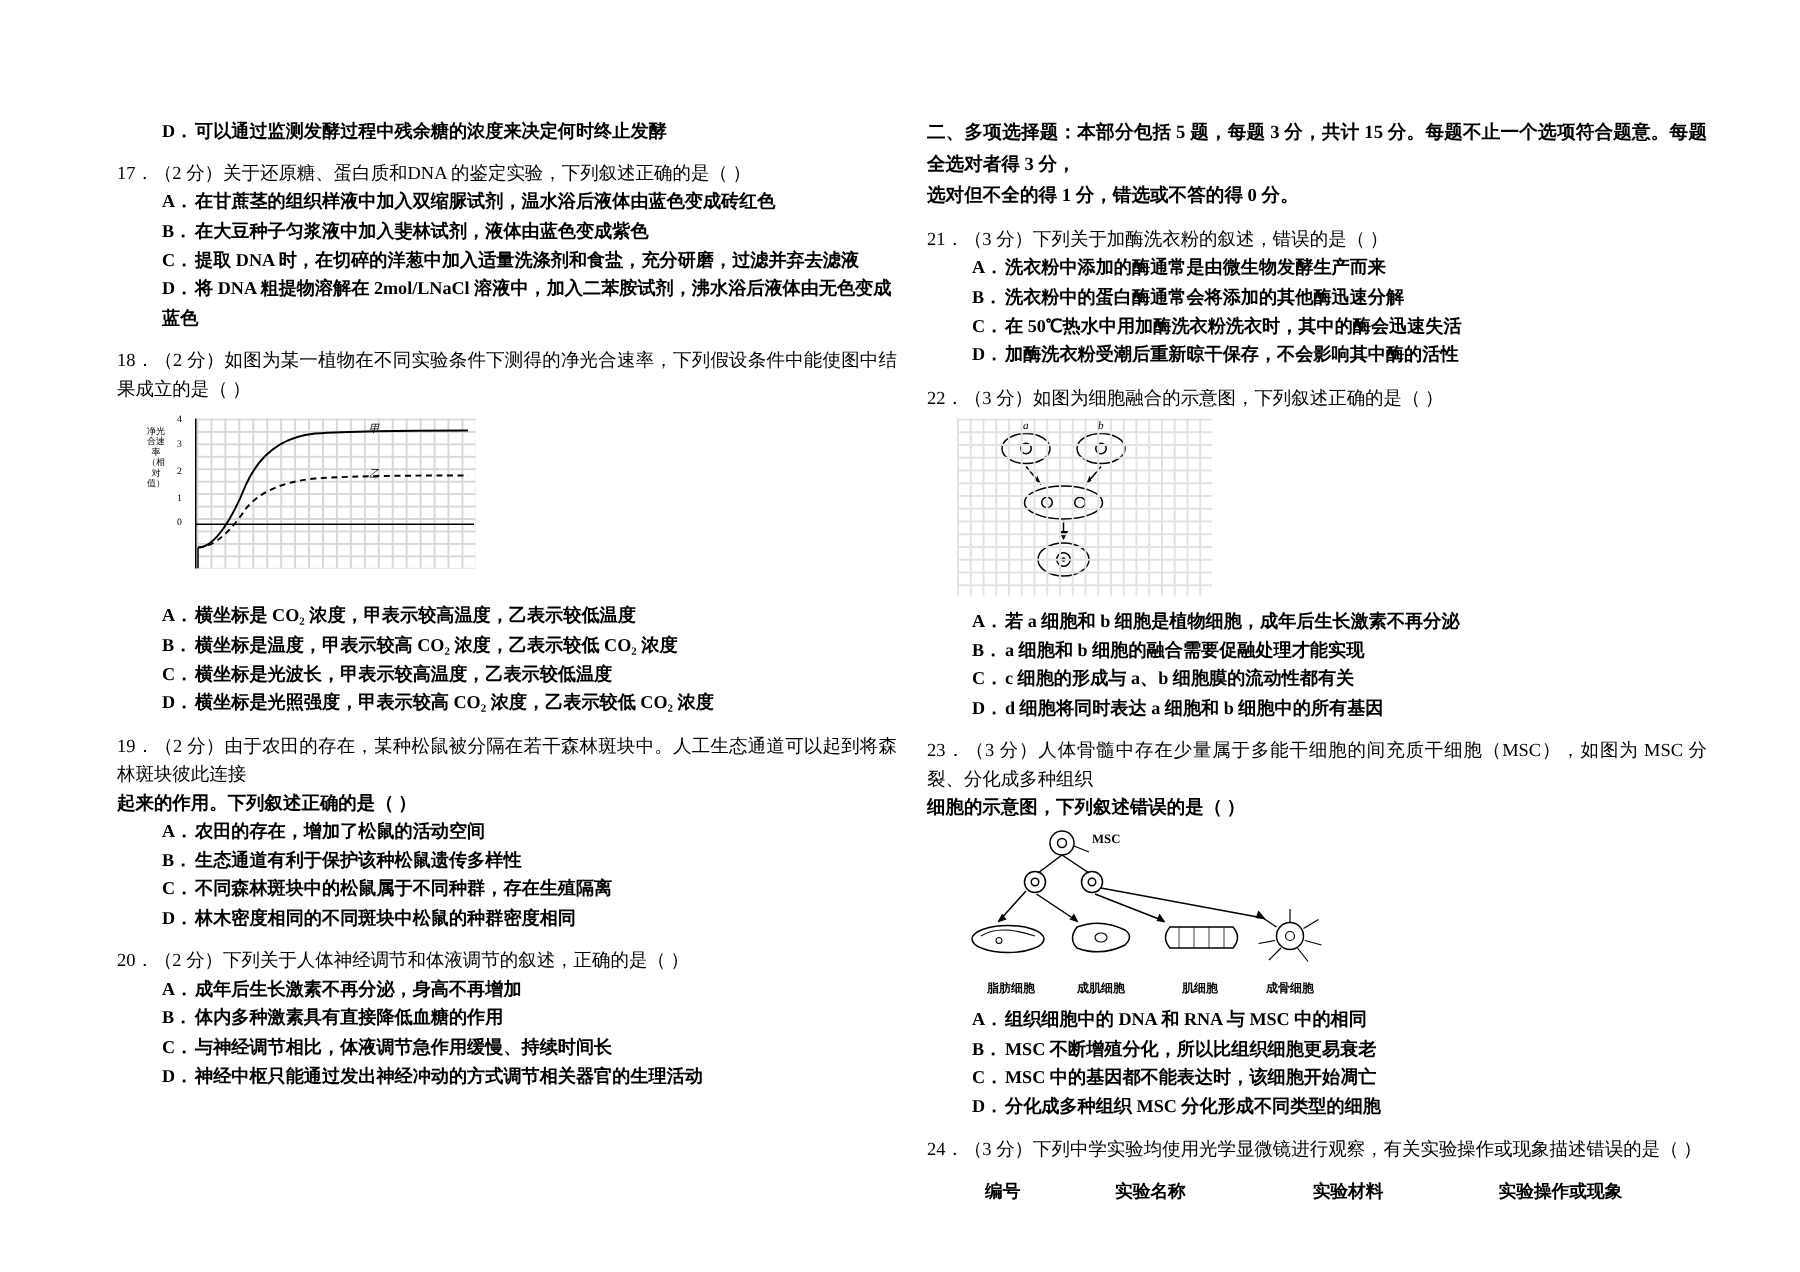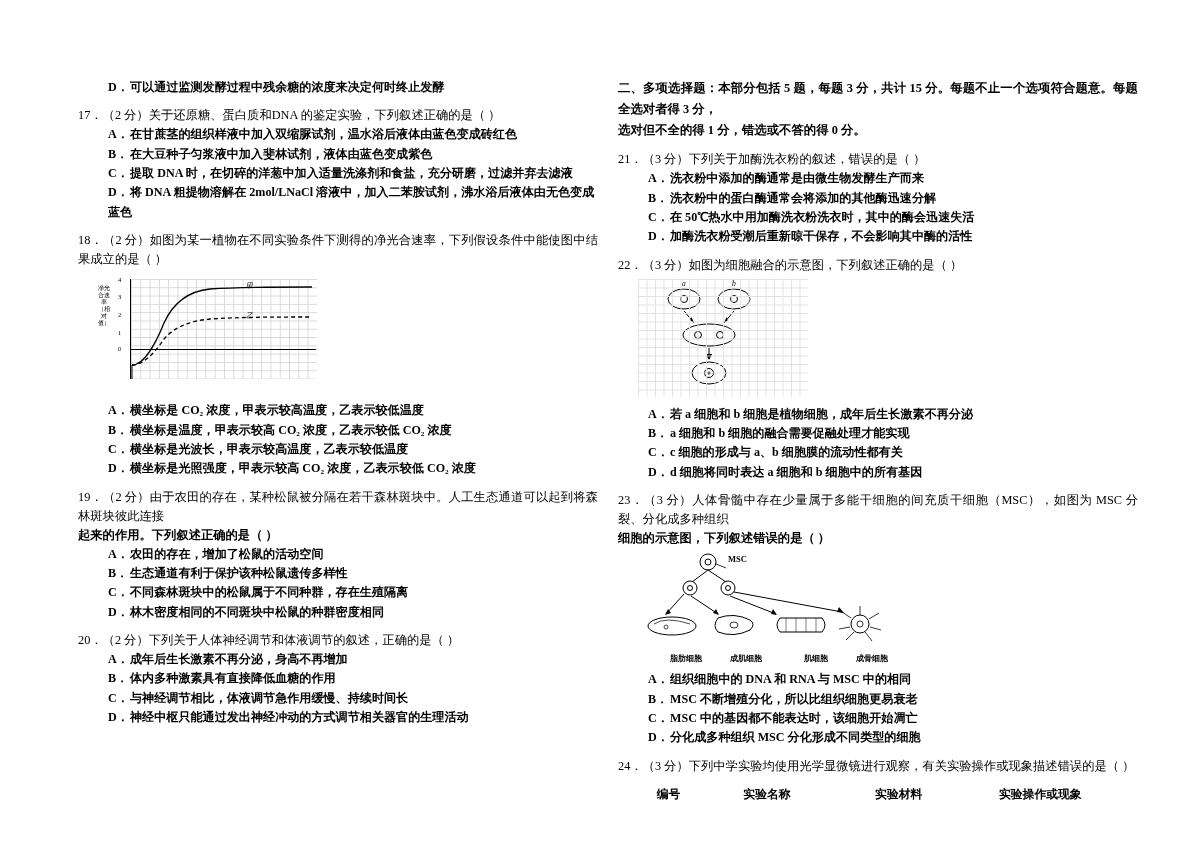--- a/index.html
+++ b/index.html
@@ -135,21 +135,21 @@
   .fig-msc .msc-label {
     position: absolute;
     font-size: 8.5px;
     font-weight: 700;
   }
   .fig-msc .cap {
     position: absolute;
     bottom: 0;
     font-size: 8px;
     font-weight: 700;
-    text-align: right;
+    text-align: center;
     width: 56px;
   }
 
   
   table.exp {
     margin-top: 6px;
     margin-left: 18px;
     border-collapse: collapse;
     width: 480px;
   }

